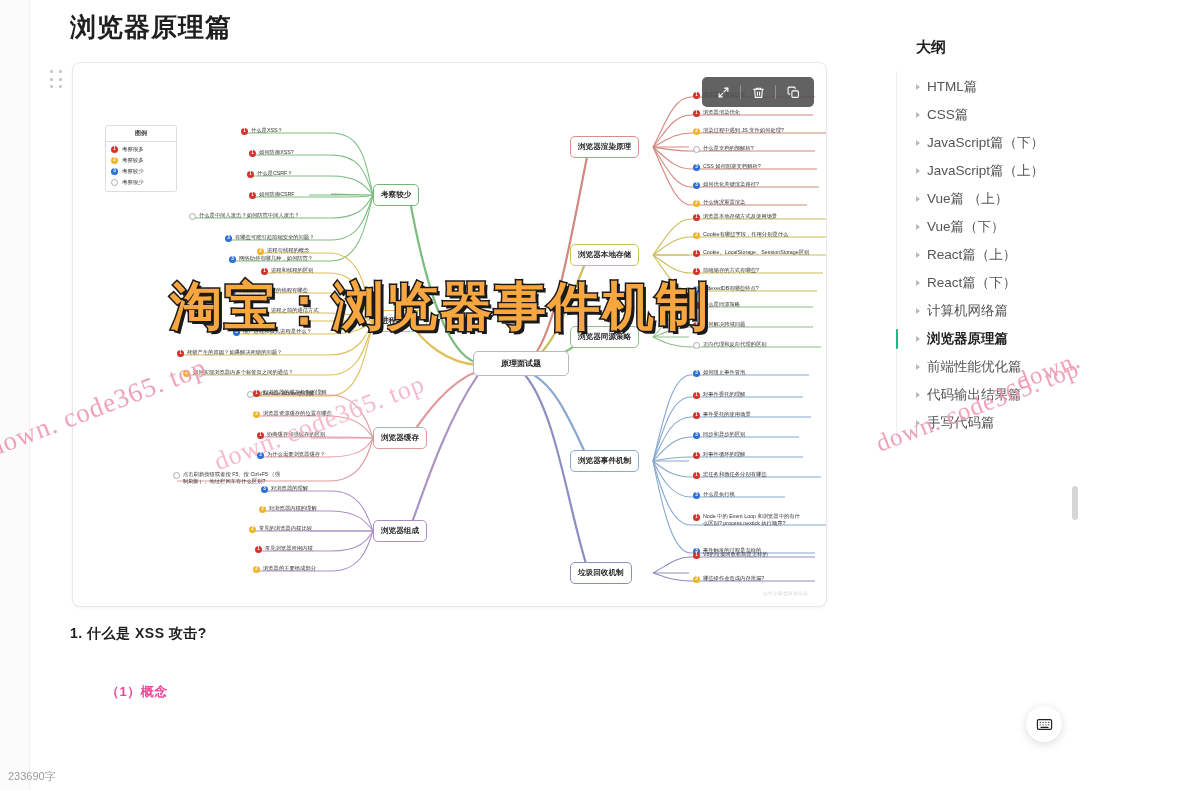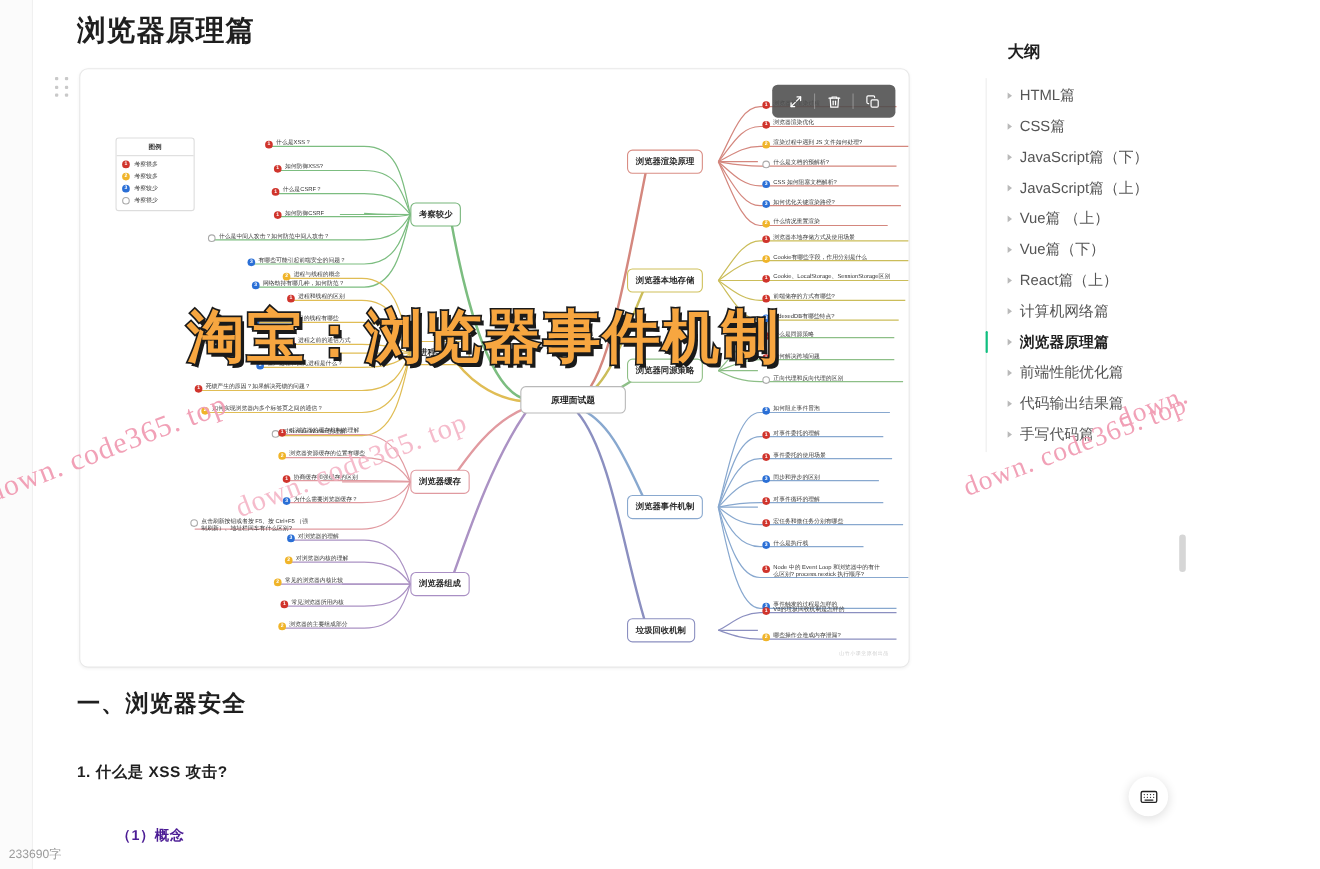--- a/index.html
+++ b/index.html
@@ -216,21 +216,21 @@
   .doc-body { position: absolute; left: 40px; top: 625px; width: 760px; }
   .h2 {
     font-size: 21px; font-weight: 700; color: #1f1f1f;
     margin: 0 0 40px 0; letter-spacing: 1px;
   }
   .h3 {
     font-size: 14px; font-weight: 700; color: #1f1f1f;
     margin: 0 0 40px 0; letter-spacing: .5px;
   }
   .h4 {
-    font-size: 13px; font-weight: 700; color: #4c1d95;
+    font-size: 13px; font-weight: 700; color: #ec4899;
     margin: 0; letter-spacing: .5px; padding-left: 36px;
   }
 
   
   .word-count {
     position: absolute;
     left: 8px; bottom: 6px;
     font-size: 11px;
     color: #9a9a9a;
   }
@@ -732,21 +732,20 @@
           </div>
 
         <div class="map-credit">山竹小课堂原创出品</div>
 
       </div>
     </div>
 
     <div class="tb-overlay">淘宝：浏览器事件机制</div>
 
     <div class="doc-body">
-      <div class="h2">一、浏览器安全</div>
       <div class="h3">1.  什么是 XSS 攻击?</div>
       <div class="h4">（1）概念</div>
     </div>
   </div>
 
   <div class="word-count">233690字</div>
 
   <div class="outline">
     <div class="outline-title">大纲</div>
     <div class="outline-list">
@@ -770,20 +769,24 @@
           <span class="caret"></span>
           <span>Vue篇 （上）</span>
         </div>
       <div class="ol-item">
           <span class="caret"></span>
           <span>Vue篇（下）</span>
         </div>
       <div class="ol-item">
           <span class="caret"></span>
           <span>React篇（上）</span>
+        </div>
+      <div class="ol-item">
+          <span class="caret"></span>
+          <span>React篇（下）</span>
         </div>
       <div class="ol-item">
           <span class="caret"></span>
           <span>计算机网络篇</span>
         </div>
       <div class="ol-item active">
           <span class="caret"></span>
           <span>浏览器原理篇</span>
         </div>
       <div class="ol-item">

